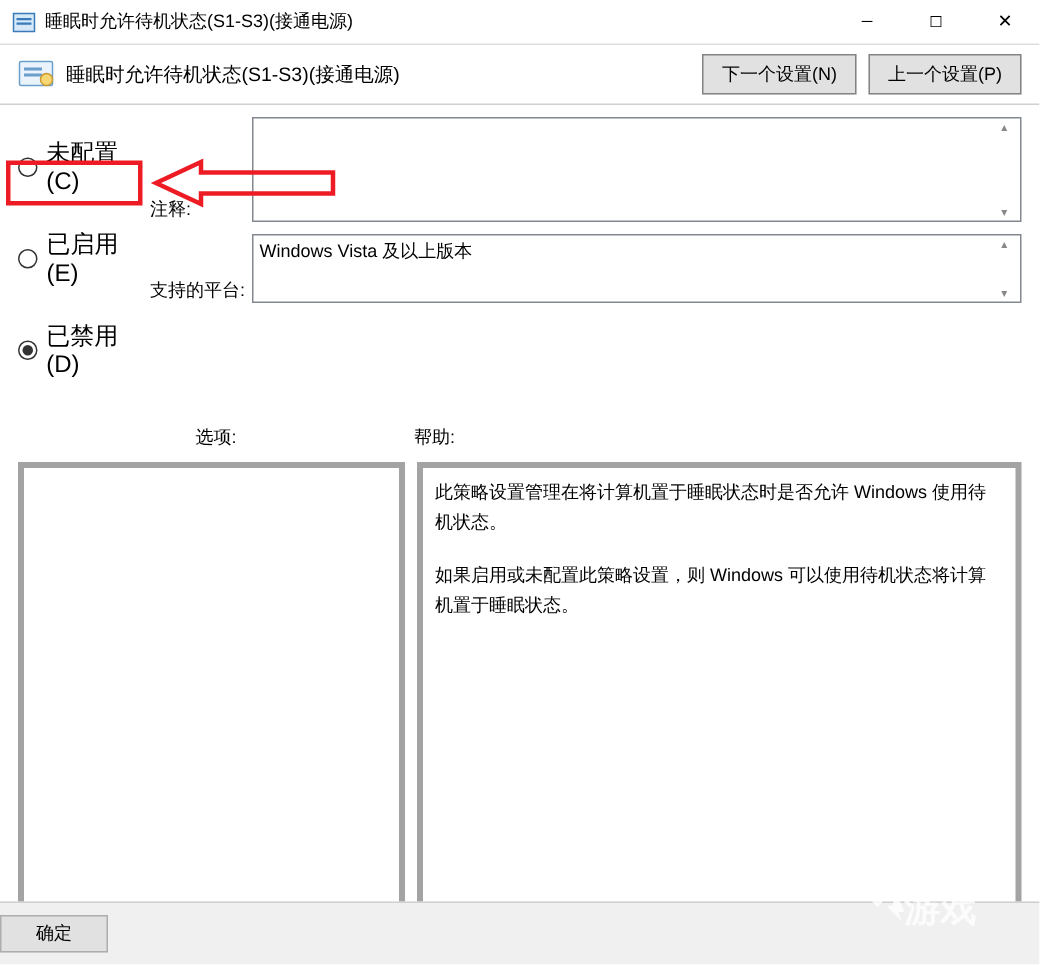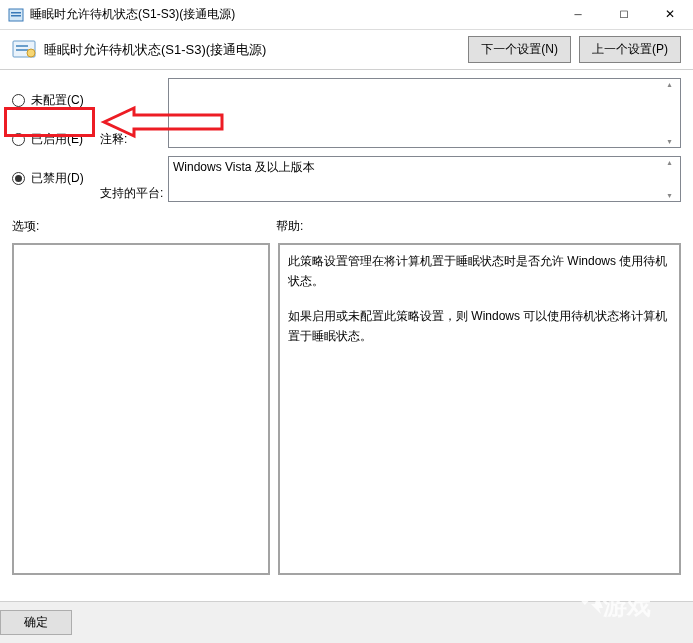--- a/index.html
+++ b/index.html
@@ -12,38 +12,38 @@
     .titlebar-btn { width: 46px; height: 30px; display: flex; align-items: center; justify-content: center; font-family: "Segoe UI Symbol"; font-size: 10px; }
     .titlebar-btn.close { font-size: 12px; }
     
     .subheader { height: 40px; display: flex; align-items: center; padding: 0 12px; border-bottom: 1px solid #d0d0d0; }
     .subheader-icon { width: 24px; height: 20px; margin-right: 8px; }
     .subheader-text { flex: 1; font-size: 13px; }
     .nav-btn { border: 1px solid #838383; background: #e1e1e1; padding: 4px 12px; margin-left: 8px; font-size: 12px; min-width: 92px; }
     
     .mid-section { display: flex; padding: 8px 12px 4px 12px; }
     .radio-col { width: 88px; padding-top: 8px; }
-    .radio-item { display: flex; align-items: center; margin: 6px 0 22px 0; font-size: 12px; }
+    .radio-item { display: flex; align-items: center; margin: 6px 0 22px 0; font-size: 16px; }
     .radio-circle { width: 13px; height: 13px; border: 1px solid #333; border-radius: 50%; margin-right: 6px; display: flex; align-items: center; justify-content: center; background: #fff; }
     .radio-circle.selected::after { content: ""; width: 7px; height: 7px; background: #333; border-radius: 50%; }
     
     .highlight-box { position: absolute; border: 3px solid #ed1c24; pointer-events: none; }
     .arrow-svg { position: absolute; pointer-events: none; }
     
     .fields-col { flex: 1; }
     .field-row { display: flex; align-items: flex-end; margin-bottom: 8px; }
     .field-label { width: 68px; padding-top: 3px; font-size: 12px; }
     .textarea-box { flex: 1; border: 1px solid #828790; background: #fff; min-height: 62px; padding: 2px 4px; font-size: 12px; font-family: inherit; position: relative; }
     .scroll-hint { position: absolute; right: 2px; top: 1px; bottom: 1px; width: 17px; display: flex; flex-direction: column; justify-content: space-between; color: #888; font-size: 8px; text-align: center; }
     
-    .labels-row { display: flex; padding: 4px 12px; }
+    .labels-row { display: flex; padding: 4px 12px; text-align: center; }
     .labels-row .lbl-left { width: 264px; }
     
     .bottom-section { display: flex; padding: 4px 12px 8px 12px; gap: 8px; }
-    .panel { border: 2px solid #a3a3a3; background: #fff; height: 332px; padding: 6px 8px; font-size: 12px; line-height: 1.7; }
+    .panel { border: 4px solid #a3a3a3; background: #fff; height: 332px; padding: 6px 8px; font-size: 12px; line-height: 1.7; }
     .panel.left { width: 258px; }
     .panel.right { flex: 1; }
     .panel p { margin-bottom: 14px; }
     
     .footer { position: absolute; bottom: 0; left: 0; right: 0; height: 42px; border-top: 1px solid #d0d0d0; display: flex; align-items: center; justify-content: space-between; padding-right: 20px; gap: 8px; background: #f0f0f0; }
     .footer-btn { border: 1px solid #adadad; background: #e1e1e1; padding: 3px 0; font-size: 12px; min-width: 72px; }
     
     .watermark { position: absolute; right: 6px; bottom: 18px; color: #14532d; text-align: right; pointer-events: none; }
     .watermark svg { opacity: 0.85; }
   </style>

